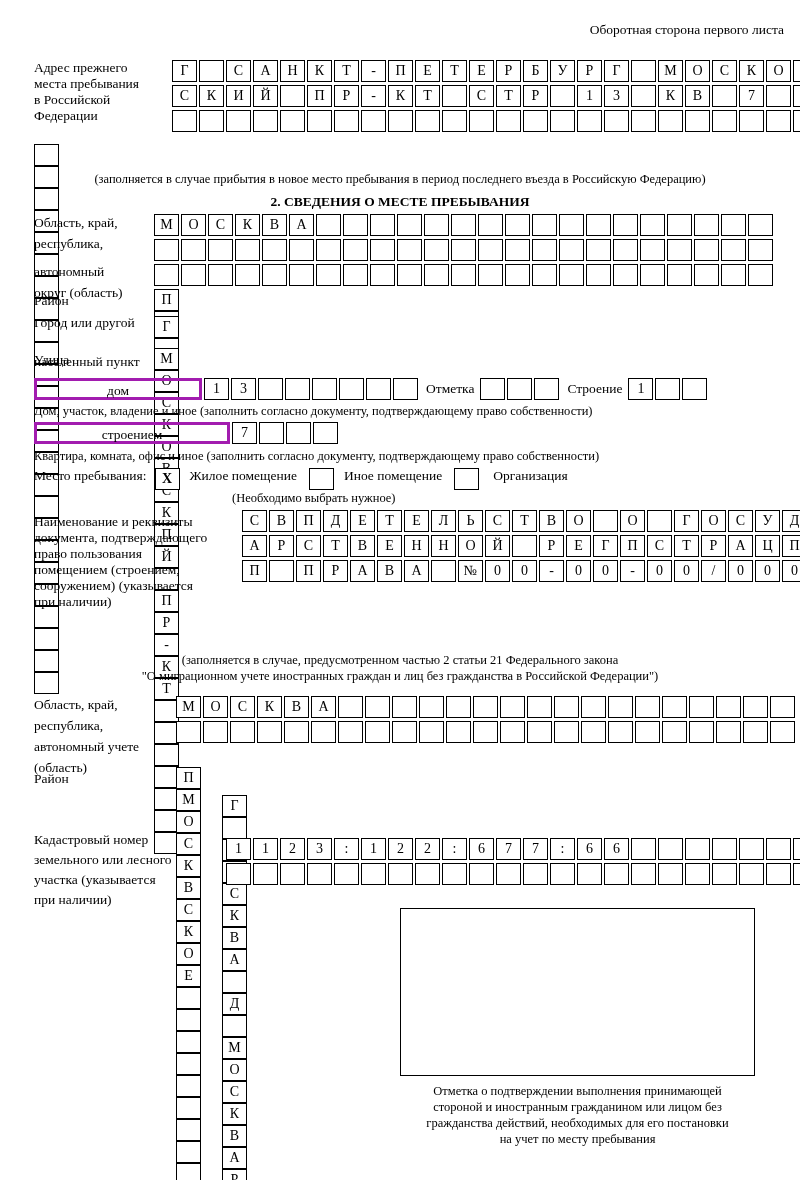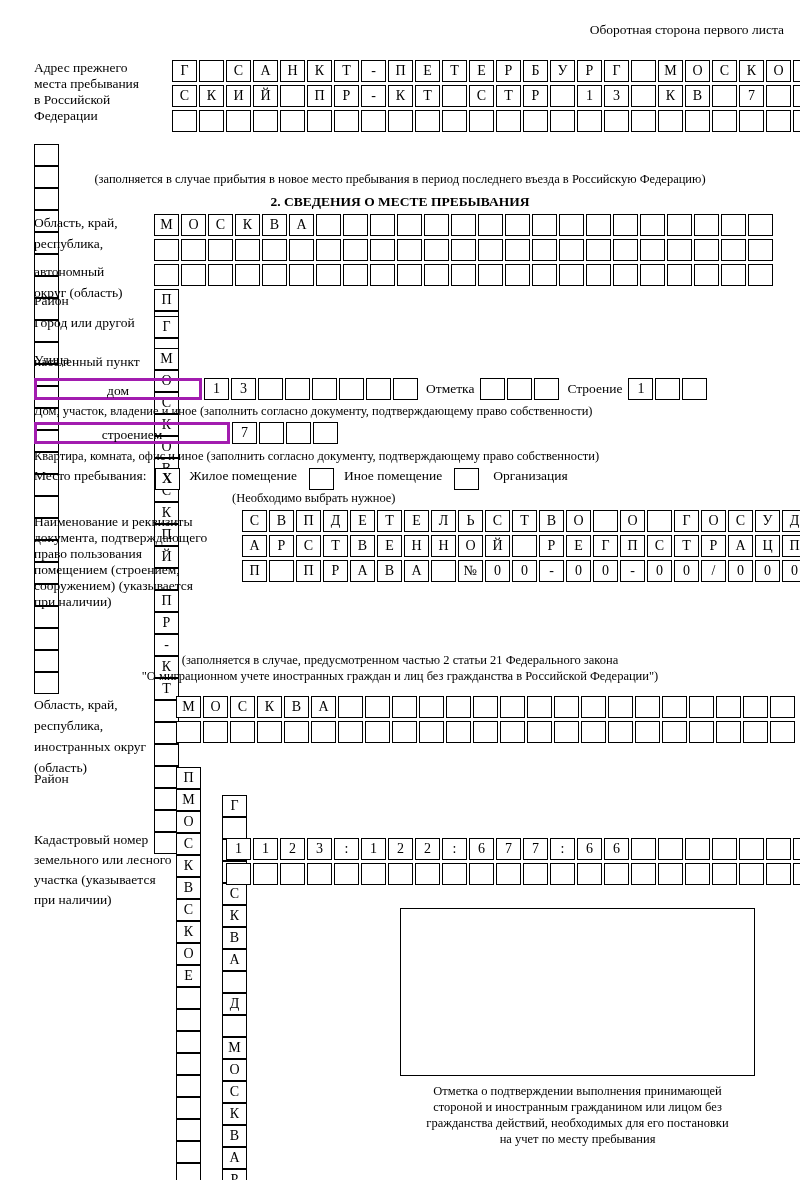--- a/index.html
+++ b/index.html
@@ -514,21 +514,21 @@
   </div>
 
   <div class="abs" style="left:0; top:652px; width:800px;">
     <div class="footnote">(заполняется в случае, предусмотренном частью 2 статьи 21 Федерального закона</div>
     <div class="footnote">"О миграционном учете иностранных граждан и лиц без гражданства в Российской Федерации")</div>
   </div>
 
   <div class="abs" style="left:34px; top:697px; width:145px;">
     <div class="label">Область, край,</div>
     <div class="label" style="margin-top:5px;">республика,</div>
-    <div class="label" style="margin-top:5px;">иностранных округ</div>
+    <div class="label" style="margin-top:5px;">автономный учете</div>
     <div class="label" style="margin-top:5px;">(область)</div>
   </div>
   <div class="abs" style="left:176px; top:696px;">
     <div class="cells" id="ar0">
         <div class="cell">М</div>
         <div class="cell">О</div>
         <div class="cell">С</div>
         <div class="cell">К</div>
         <div class="cell">В</div>
         <div class="cell">А</div>

